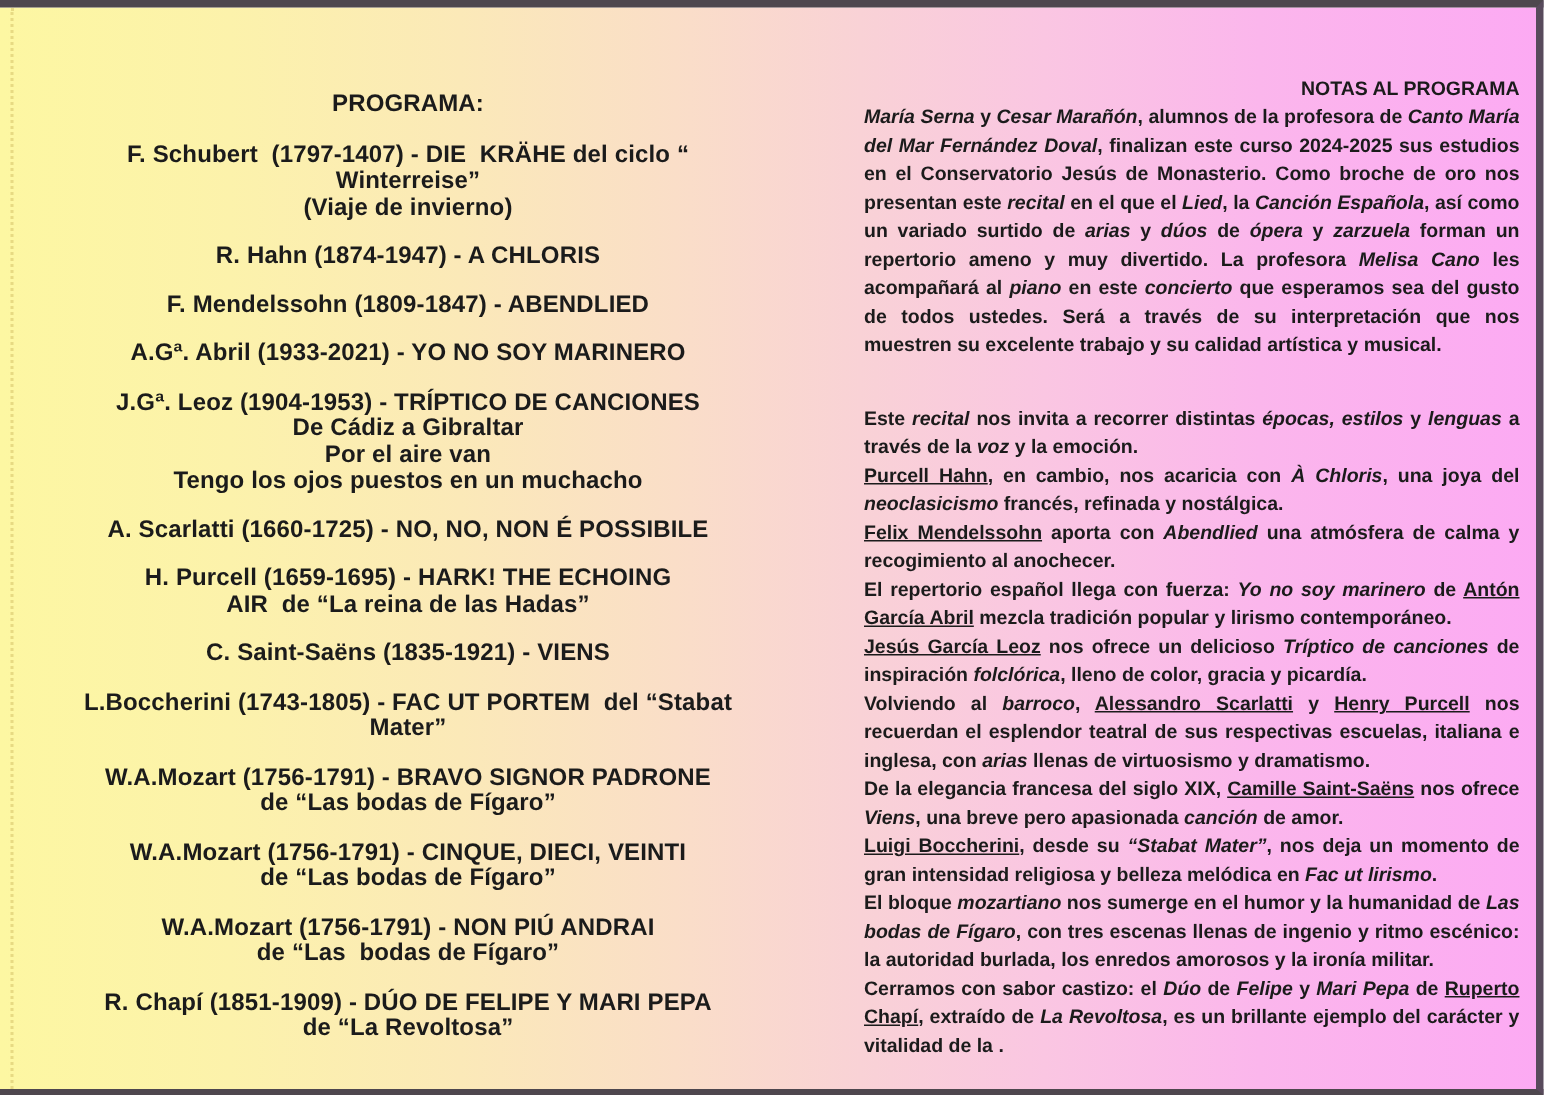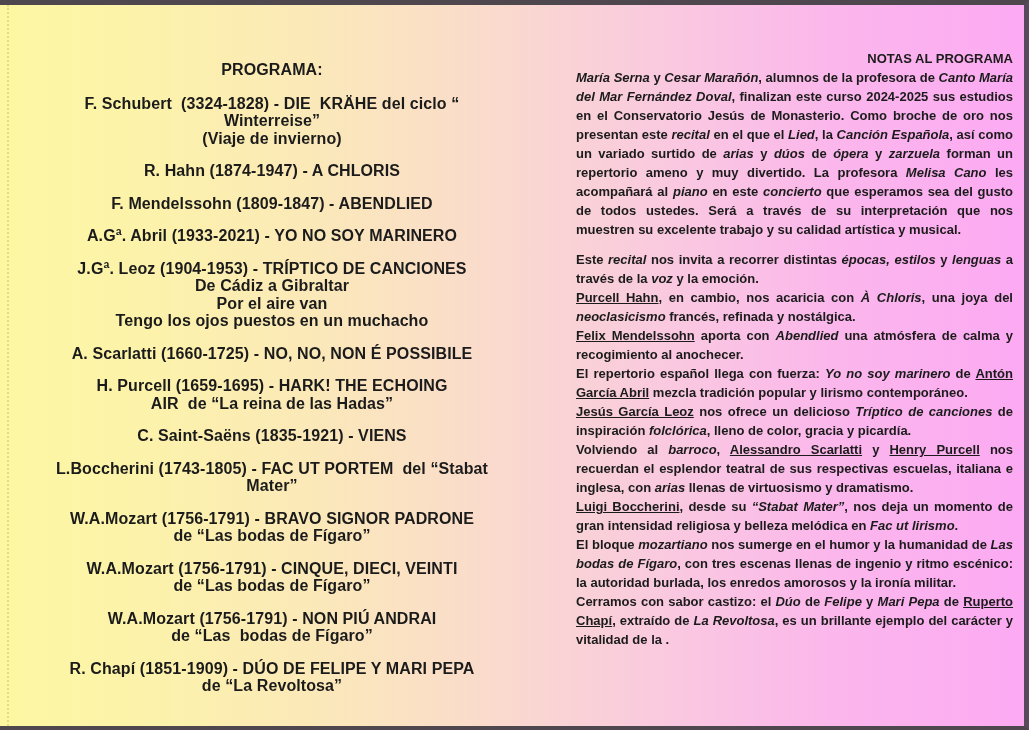--- a/index.html
+++ b/index.html
@@ -36,35 +36,35 @@
   .p-item { margin-bottom: 15px; }
   .p-line { white-space: pre-wrap; }
   
   .notes {
     position: absolute; left: 576px; top: 44px; width: 437px;
     font-size: 13px; line-height: 19px;
     text-align: justify;
   }
   .notes-title { text-align: right; }
   .notes p { margin: 0; }
-  .notes p.intro { margin-bottom: 11px; }
+  .notes p.intro { margin-bottom: 30px; }
   .it { font-style: italic; }
   .un { text-decoration: underline; }
 </style>
 </head>
 <body>
 
 <div class="page">
   <div class="fold-mark"></div>
 
   <div class="program">
     <div class="program-title">PROGRAMA:</div>
 
     <div class="p-item">
-      <div class="p-line">F. Schubert  (3324-1828) - DIE  KRÄHE del ciclo “ Winterreise”</div>
+      <div class="p-line">F. Schubert  (1797-1407) - DIE  KRÄHE del ciclo “ Winterreise”</div>
       <div class="p-line">(Viaje de invierno)</div>
     </div>
     <div class="p-item">
       <div class="p-line">R. Hahn (1874-1947) - A CHLORIS</div>
     </div>
     <div class="p-item">
       <div class="p-line">F. Mendelssohn (1809-1847) - ABENDLIED</div>
     </div>
     <div class="p-item">
       <div class="p-line">A.Gª. Abril (1933-2021) - YO NO SOY MARINERO</div>
@@ -108,17 +108,18 @@
 
   <div class="notes">
     <div class="notes-title">NOTAS AL PROGRAMA</div>
     <p class="intro"><span class="it">María Serna</span> y <span class="it">Cesar Marañón</span>, alumnos de la profesora de <span class="it">Canto María del Mar Fernández Doval</span>, finalizan este curso 2024-2025 sus estudios en el Conservatorio Jesús de Monasterio. Como broche de oro nos presentan este <span class="it">recital</span> en el que el <span class="it">Lied</span>, la <span class="it">Canción Española</span>, así como un variado surtido de <span class="it">arias</span> y <span class="it">dúos</span> de <span class="it">ópera</span> y <span class="it">zarzuela</span> forman un repertorio ameno y muy divertido. La profesora <span class="it">Melisa Cano</span> les acompañará al <span class="it">piano</span> en este <span class="it">concierto</span> que esperamos sea del gusto de todos ustedes. Será a través de su interpretación que nos muestren su excelente trabajo y su calidad artística y musical.</p>
     <p>Este <span class="it">recital</span> nos invita a recorrer distintas <span class="it">épocas, estilos</span> y <span class="it">lenguas</span> a través de la <span class="it">voz</span> y la emoción.</p>
     <p><span class="un">Purcell Hahn</span>, en cambio, nos acaricia con <span class="it">À Chloris</span>, una joya del <span class="it">neoclasicismo</span> francés, refinada y nostálgica.</p>
     <p><span class="un">Felix Mendelssohn</span> aporta con <span class="it">Abendlied</span> una atmósfera de calma y recogimiento al anochecer.</p>
     <p>El repertorio español llega con fuerza: <span class="it">Yo no soy marinero</span> de <span class="un">Antón García Abril</span> mezcla tradición popular y lirismo contemporáneo.</p>
     <p><span class="un">Jesús García Leoz</span> nos ofrece un delicioso <span class="it">Tríptico de canciones</span> de inspiración <span class="it">folclórica</span>, lleno de color, gracia y picardía.</p>
     <p>Volviendo al <span class="it">barroco</span>, <span class="un">Alessandro Scarlatti</span> y <span class="un">Henry Purcell</span> nos recuerdan el esplendor teatral de sus respectivas escuelas, italiana e inglesa, con <span class="it">arias</span> llenas de virtuosismo y dramatismo.</p>
+    <p>De la elegancia francesa del siglo XIX, <span class="un">Camille Saint-Saëns</span> nos ofrece <span class="it">Viens</span>, una breve pero apasionada <span class="it">canción</span> de amor.</p>
     <p><span class="un">Luigi Boccherini</span>, desde su <span class="it">“Stabat Mater”</span>, nos deja un momento de gran intensidad religiosa y belleza melódica en <span class="it">Fac ut lirismo</span>.</p>
     <p>El bloque <span class="it">mozartiano</span> nos sumerge en el humor y la humanidad de <span class="it">Las bodas de Fígaro</span>, con tres escenas llenas de ingenio y ritmo escénico: la autoridad burlada, los enredos amorosos y la ironía militar.</p>
     <p>Cerramos con sabor castizo: el <span class="it">Dúo</span> de <span class="it">Felipe</span> y <span class="it">Mari Pepa</span> de <span class="un">Ruperto Chapí</span>, extraído de <span class="it">La Revoltosa</span>, es un brillante ejemplo del carácter y vitalidad de la .</p>
   </div>
 </div>
 
 </body></html>

